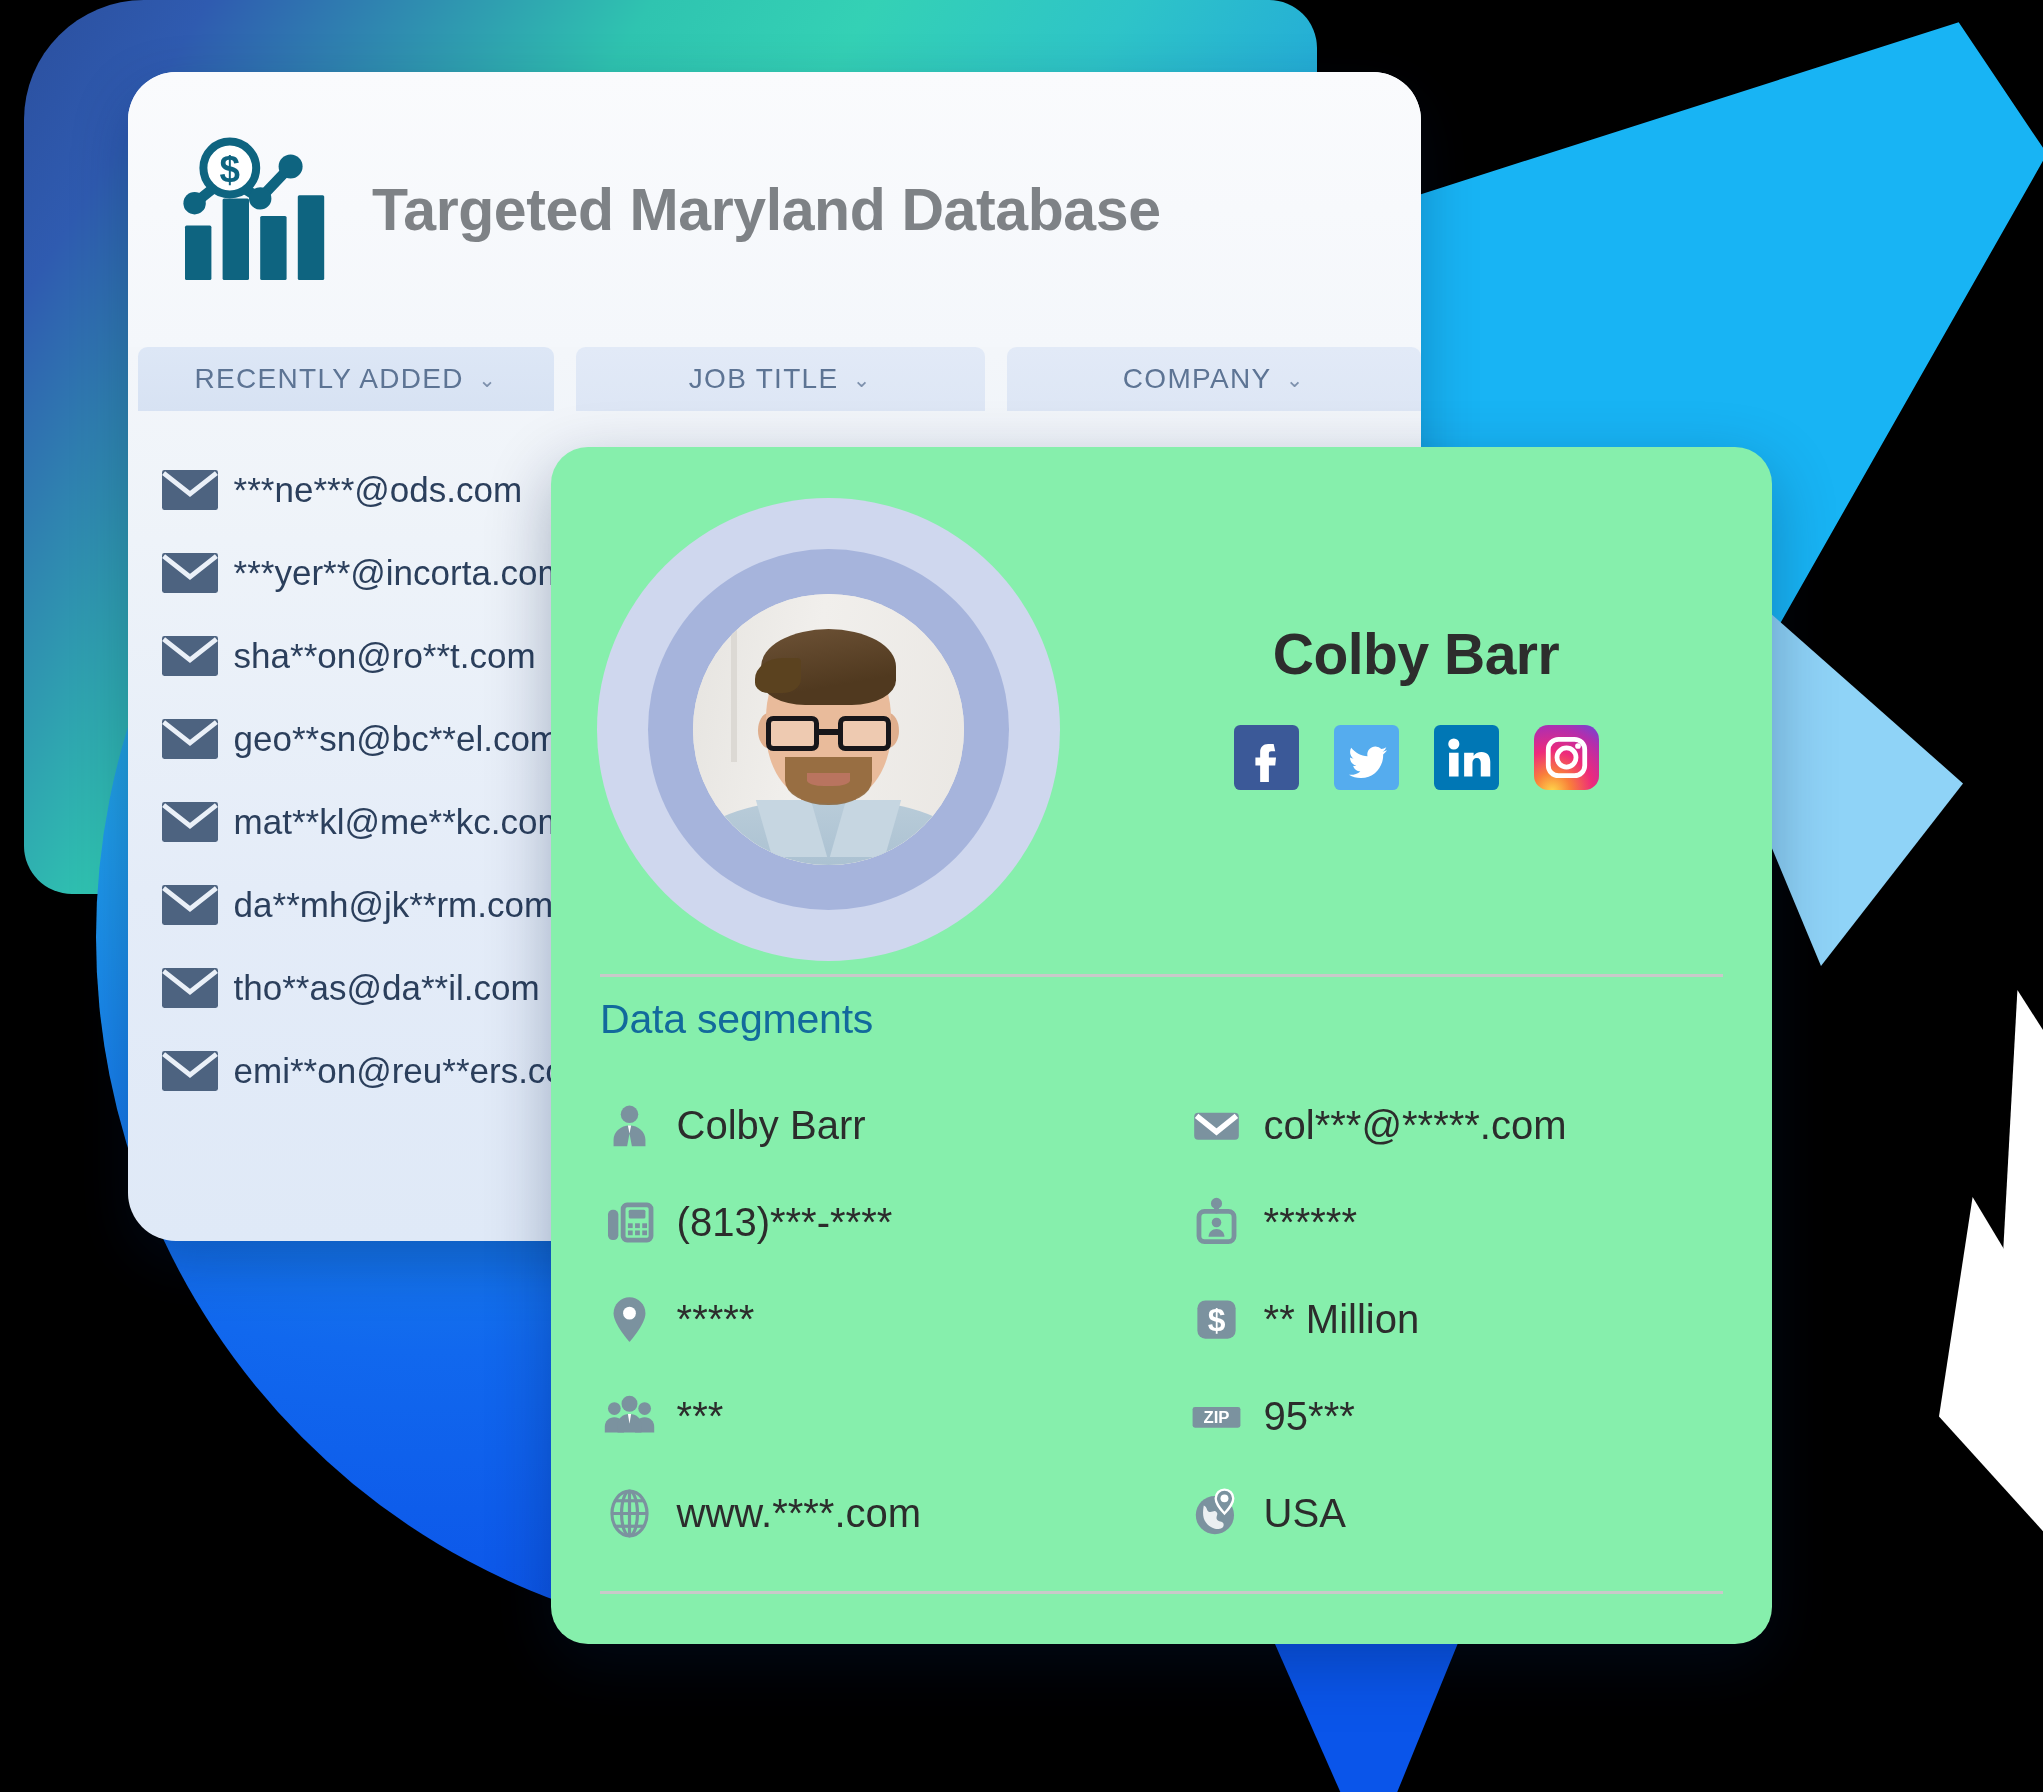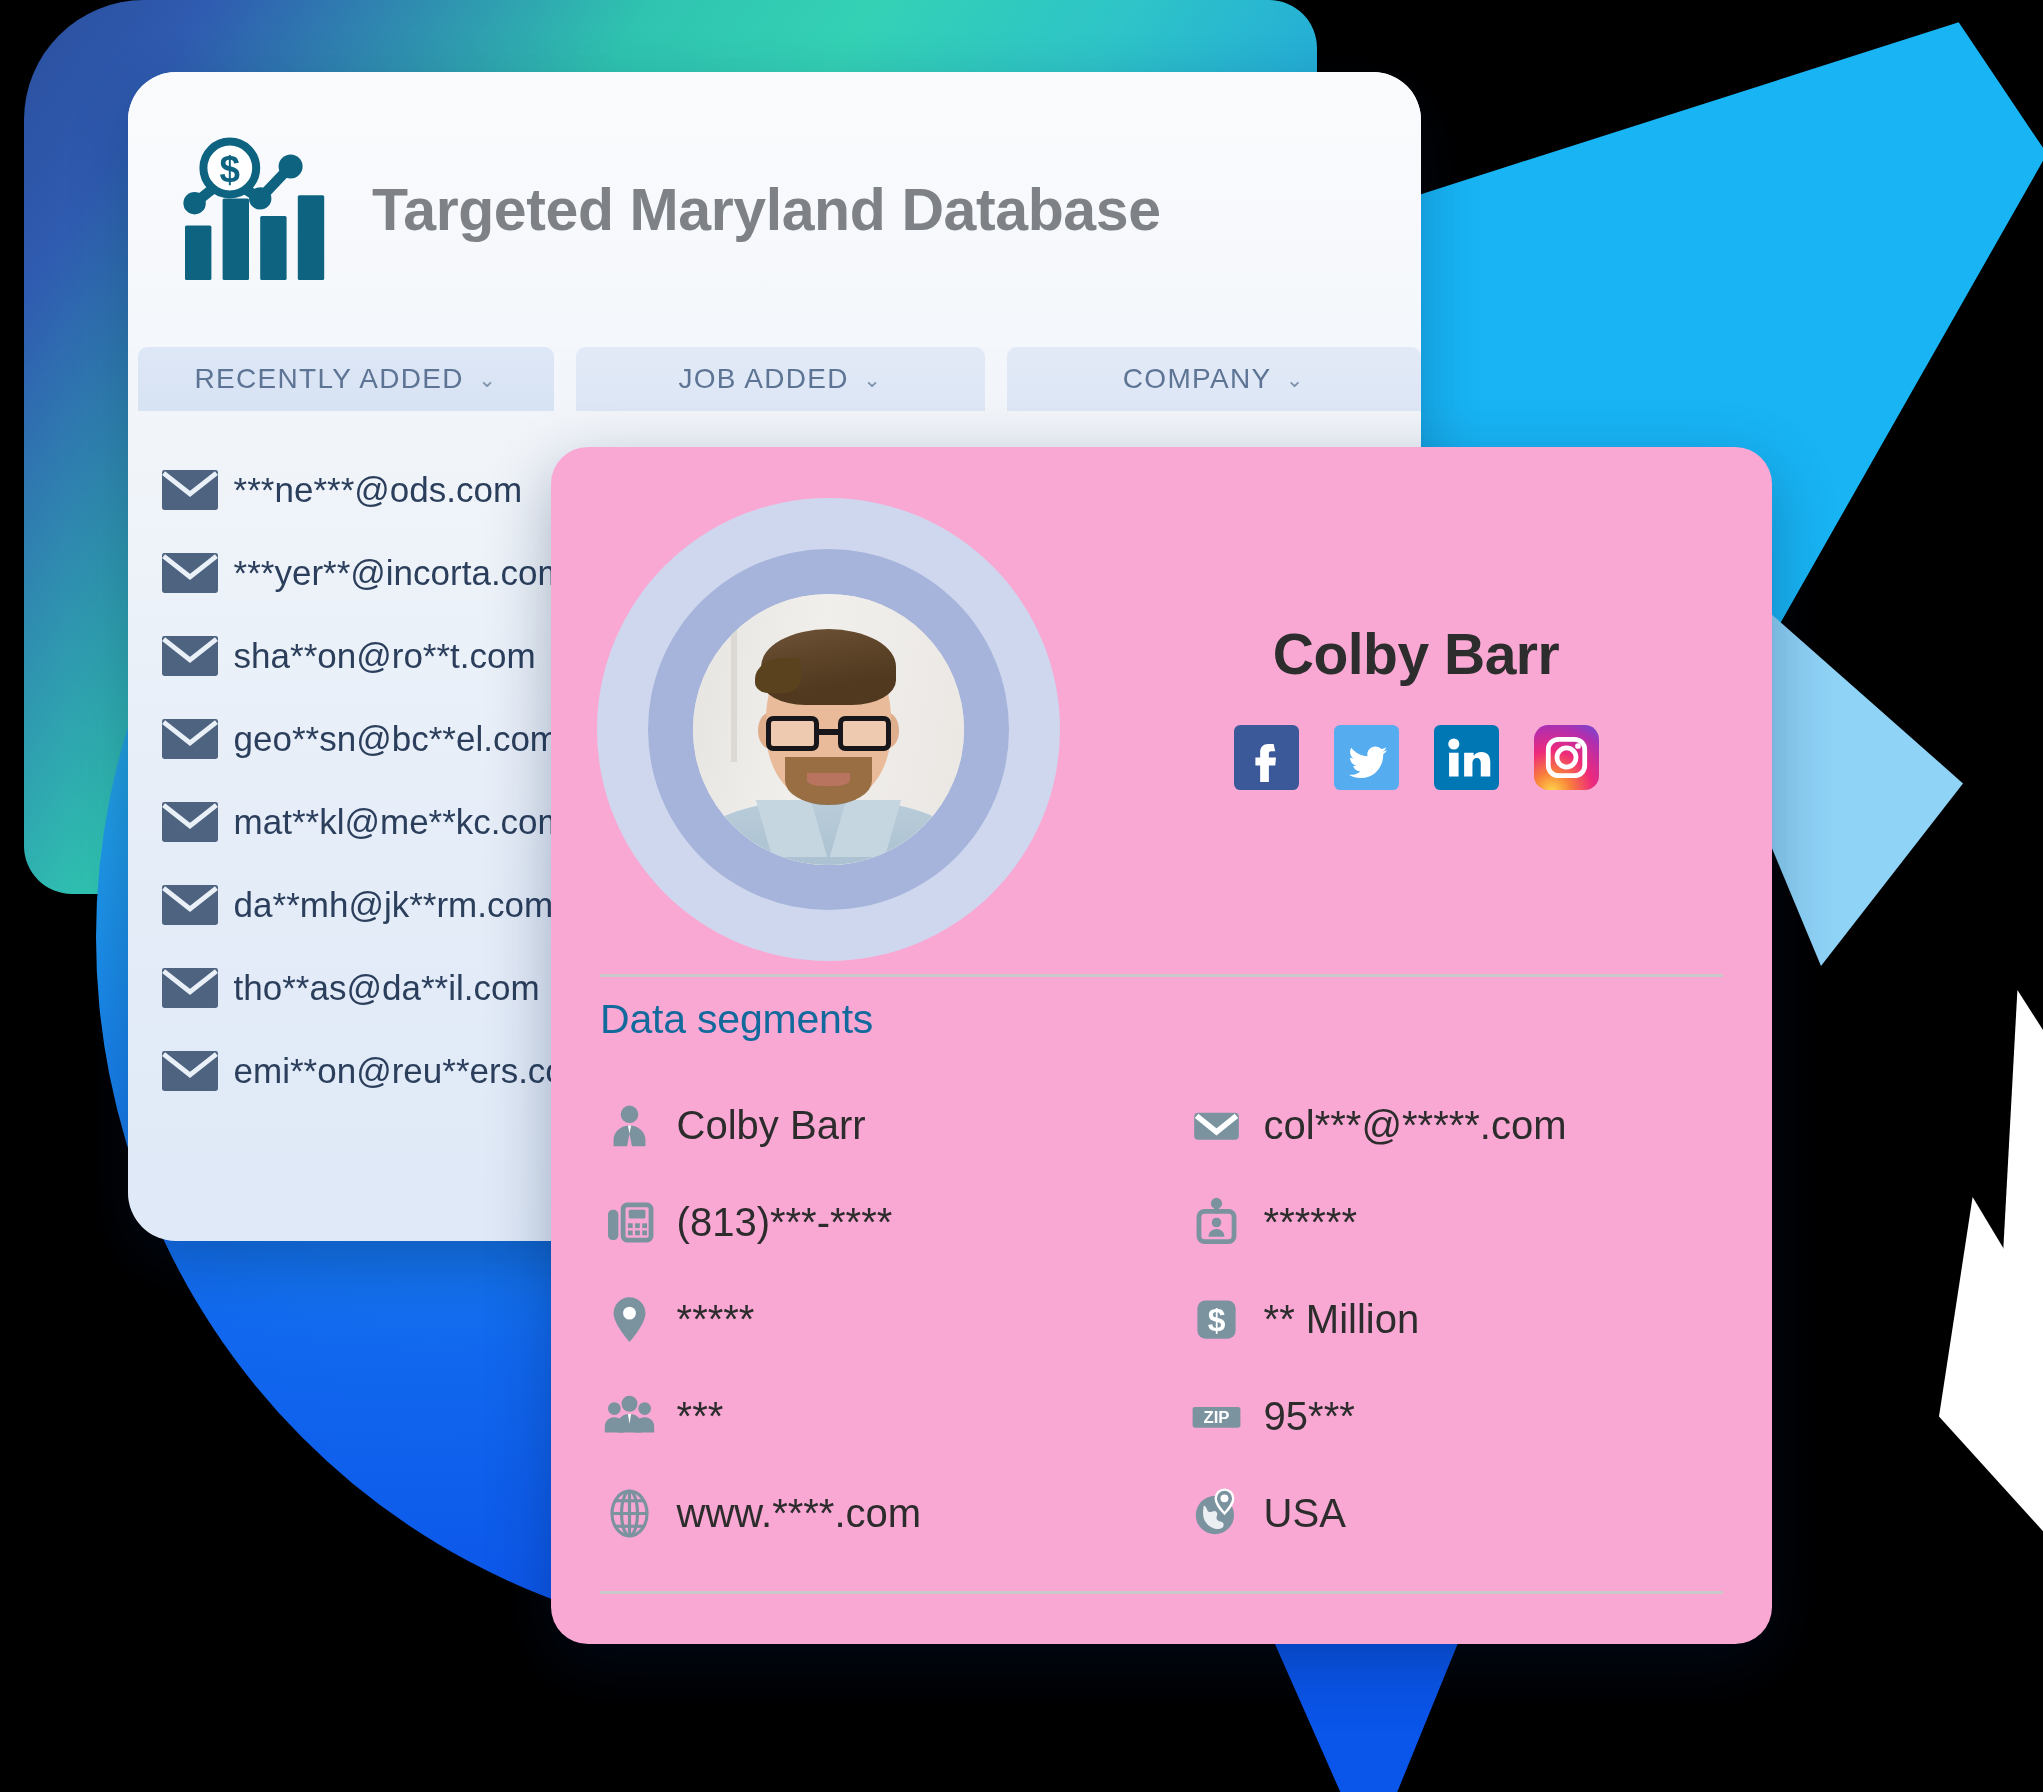--- a/index.html
+++ b/index.html
@@ -92,21 +92,21 @@
   .email-row { display:flex; align-items:center; height:83px; padding-left:24px; }
   .env-icon { width:56px; height:40px; flex:0 0 auto; }
   .email-text {
     margin-left:16px; font-size:35px; color:#2b3f5c; white-space:nowrap;
     font-weight:400;
   }
 
   
   #contact-card {
     position:absolute; left:551px; top:447px; width:1221px; height:1197px;
-    background:#f9a8d4; border-radius:37px;
+    background:#86efac; border-radius:37px;
     box-shadow:0 21px 64px rgba(4,26,70,.30);
     padding:0; overflow:hidden;
   }
   #card-top { display:flex; align-items:center; padding:38px 0 0 46px; height:527px; }
   
   #avatar-wrap {
     position:relative; width:463px; height:463px; flex:0 0 auto;
     border-radius:50%; background:#cfd7ee;
     display:flex; align-items:center; justify-content:center;
   }
@@ -223,21 +223,21 @@
     </span>
     <div id="db-title">Targeted Maryland Database</div>
   </div>
 
   <div id="filter-row">
     <div class="filter-tab t1">
       <span>RECENTLY ADDED</span>
       <span class="chev">⌄</span>
     </div>
     <div class="filter-tab t2">
-      <span>JOB ADDED</span>
+      <span>JOB TITLE</span>
       <span class="chev">⌄</span>
     </div>
     <div class="filter-tab t3">
       <span>COMPANY</span>
       <span class="chev">⌄</span>
     </div>
   </div>
 
   <div id="email-list">
     <div class="email-row">

